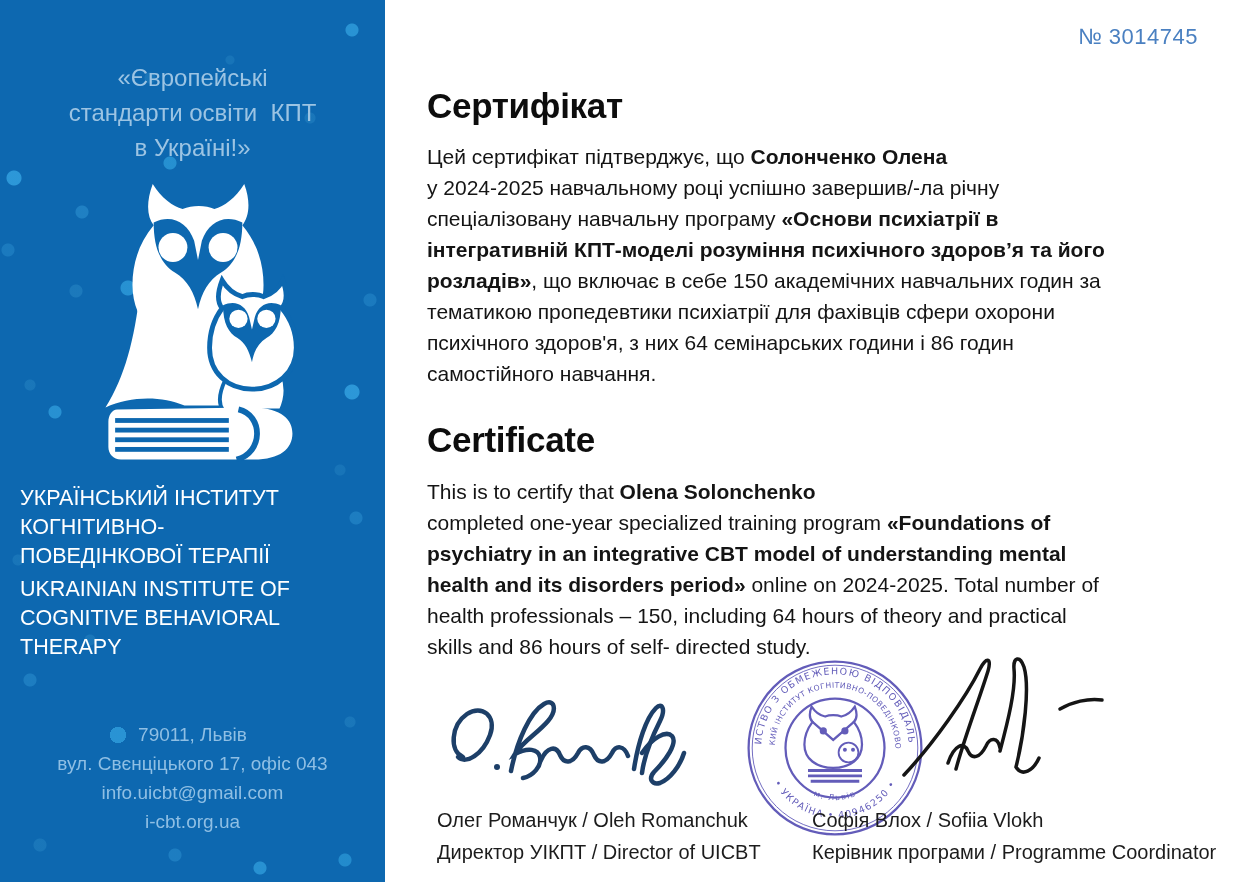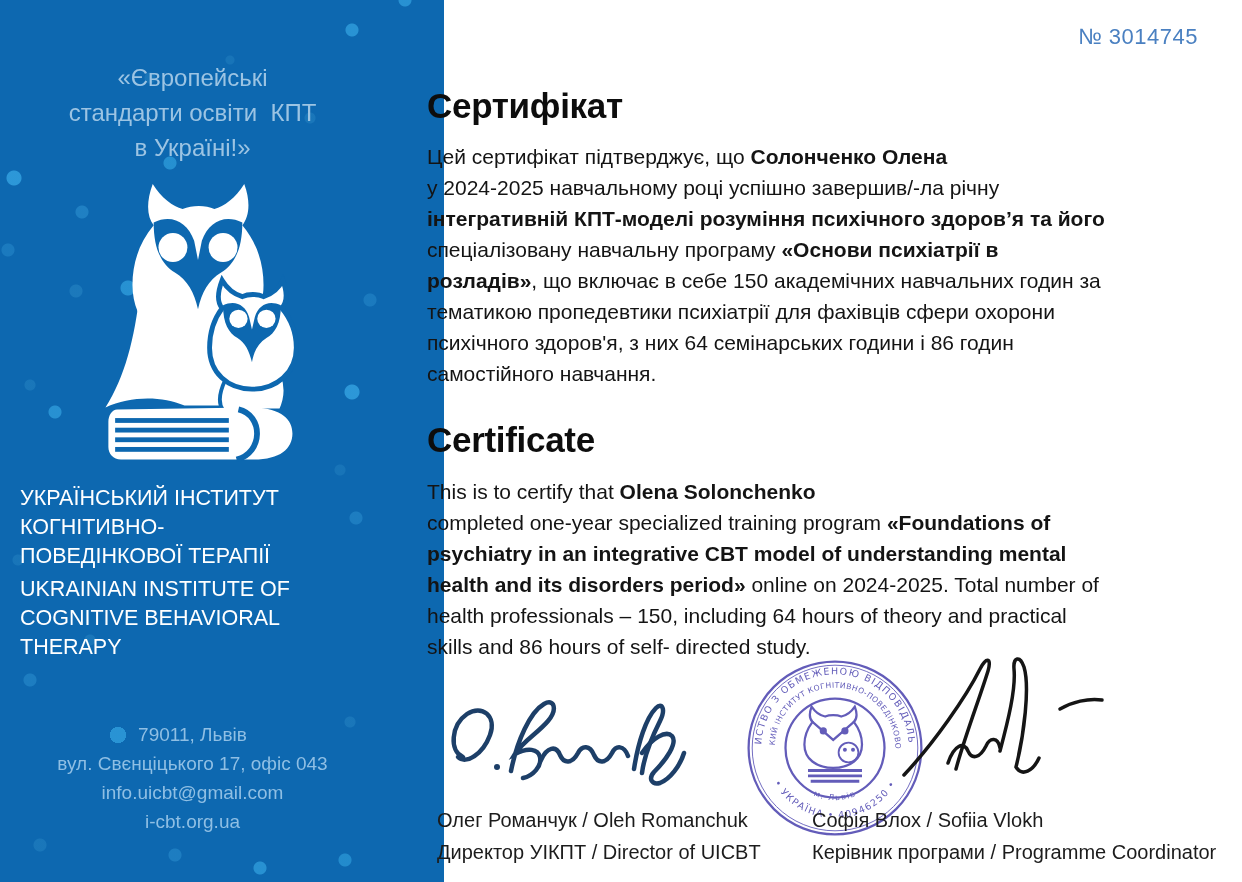--- a/index.html
+++ b/index.html
@@ -3,21 +3,21 @@
 <meta charset="utf-8">
 <style>
   html,body{margin:0;padding:0;background:#e8e8e8;}
   .page{
     position:relative;width:1242px;height:882px;background:#ffffff;
     overflow:hidden;font-family:"Liberation Sans","DejaVu Sans",sans-serif;
     color:#141414;margin:0 auto;
   }
   
   .sidebar{
-    position:absolute;left:0;top:0;width:444px;height:882px;background:#0d68b0;
+    position:absolute;left:0;top:0;width:385px;height:882px;background:#0d68b0;
     background-image:
       radial-gradient(circle at  14px 178px, rgba(46,154,218,.95) 0 7px, transparent 8px),
       radial-gradient(circle at  82px 212px, rgba(36,134,200,.8) 0 6px, transparent 7px),
       radial-gradient(circle at 170px 163px, rgba(40,148,212,.9) 0 6px, transparent 7px),
       radial-gradient(circle at 128px 288px, rgba(42,150,214,.9) 0 7px, transparent 8px),
       radial-gradient(circle at  76px 291px, rgba(34,128,192,.7) 0 6px, transparent 7px),
       radial-gradient(circle at 150px  78px, rgba(34,128,192,.55) 0 5px, transparent 6px),
       radial-gradient(circle at 310px 118px, rgba(34,128,192,.6) 0 5px, transparent 6px),
       radial-gradient(circle at 352px  30px, rgba(44,152,216,.9) 0 6px, transparent 7px),
       radial-gradient(circle at 230px  60px, rgba(34,128,192,.5) 0 4px, transparent 5px),
@@ -156,22 +156,22 @@
 
   <div class="main">
 
     <div class="cert-number">№ 3014745</div>
 
     <h1 class="heading h-ua" style="margin:0">Сертифікат</h1>
 
     <div class="para p-ua">
         <div class="tline"><span>Цей сертифікат підтверджує, що </span><b>Солонченко Олена</b></div>
         <div class="tline"><span>у 2024-2025 навчальному році успішно завершив/-ла річну</span></div>
+        <div class="tline"><span>спеціалізовану навчальну програму </span><b>«Основи психіатрії в</b></div>
         <div class="tline"><b>інтегративній КПТ-моделі розуміння психічного здоров’я та його</b></div>
-        <div class="tline"><span>спеціалізовану навчальну програму </span><b>«Основи психіатрії в</b></div>
         <div class="tline"><b>розладів»</b><span>, що включає в себе 150 академічних навчальних годин за</span></div>
         <div class="tline"><span>тематикою пропедевтики психіатрії для фахівців сфери охорони</span></div>
         <div class="tline"><span>психічного здоров'я, з них 64 семінарських години і 86 годин</span></div>
         <div class="tline"><span>самостійного навчання.</span></div>
       </div>
 
     <h2 class="heading h-en" style="margin:0">Certificate</h2>
 
     <div class="para p-en">
         <div class="tline"><span>This is to certify that </span><b>Olena Solonchenko</b></div>

